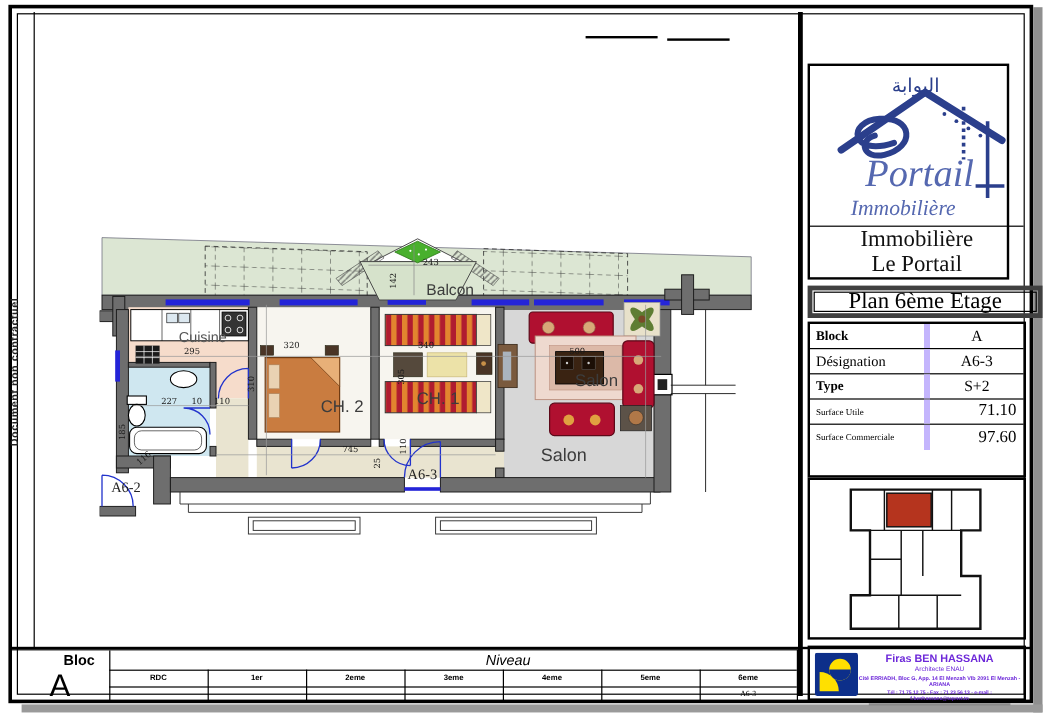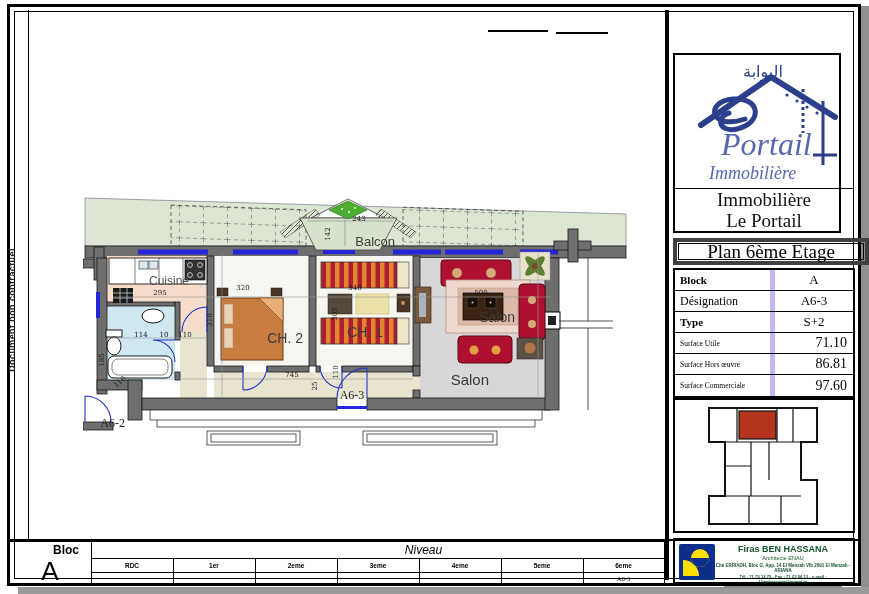--- a/index.html
+++ b/index.html
@@ -35,21 +35,21 @@
   .spec-label{border-right:5px solid #c4b5fd;display:flex;align-items:center;padding-left:5px;
               font-family:"Liberation Serif",serif;color:#000;}
   .spec-value{display:flex;align-items:center;justify-content:center;font-family:"Liberation Serif",serif;}
   .spec-row.big .spec-label{font-size:11px;font-weight:bold;}
   .spec-row.mid .spec-label{font-size:12px;}
   .spec-row.small .spec-label{font-size:7.5px;}
   .spec-row.small .spec-value{justify-content:flex-end;padding-right:6px;font-size:14px;}
   .spec-row.big .spec-value,.spec-row.mid .spec-value{font-size:13px;}
   .keyplan-box{left:673px;top:398px;width:182px;height:135px;border:2px solid #000;box-sizing:border-box;}
   .arch-box{left:673px;top:538px;width:182px;height:46px;border:2px solid #000;box-sizing:border-box;}
-  .arch-text{position:absolute;left:40px;top:4px;width:136px;text-align:center;color:#14532d;}
+  .arch-text{position:absolute;left:40px;top:4px;width:136px;text-align:center;color:#6d28d9;}
   .arch-name{font:bold 9px "Liberation Sans",sans-serif;}
   .arch-role{font:5.5px "Liberation Sans",sans-serif;margin-top:1px;}
   .arch-addr{font:bold 4.5px "Liberation Sans",sans-serif;margin-top:2px;}
   .arch-contact{font:bold 4.2px "Liberation Sans",sans-serif;margin-top:1px;}
   .fine-print{margin:2px auto 0;width:118px;height:2px;background:#8a8a8a;}
   
   .ft-cell{position:absolute;display:flex;align-items:center;justify-content:center;color:#000;}
   .ft-head{font:bold 6.5px "Liberation Sans",sans-serif;}
   .ft-val{font:6.5px "Liberation Serif",serif;}
 </style>
@@ -261,33 +261,33 @@
     </svg>
 
     
     <span class="room-label" style="left:252px;top:46px;width:60px;font-size:13px;">Balcon</span>
     <span class="room-label" style="left:50px;top:86px;width:56px;font-size:12px;color:#555;">Cuisine</span>
     <span class="room-label" style="left:160px;top:142px;width:60px;font-size:14px;">CH. 2</span>
     <span class="room-label" style="left:240px;top:136px;width:60px;font-size:14px;">CH. 1</span>
     <span class="room-label" style="left:378px;top:121px;width:54px;font-size:14px;">Salon</span>
     <span class="room-label" style="left:350px;top:183px;width:56px;font-size:15px;">Salon</span>
     <span class="unit-label" style="left:247px;top:200px;width:44px;font-size:12px;">A6-3</span>
-    <span class="unit-label" style="left:2px;top:228px;width:40px;font-size:12px;text-align:right;">A6-2</span>
+    <span class="unit-label" style="left:2px;top:211px;width:40px;font-size:12px;">A6-2</span>
 
     
     <span class="dim" style="left:261px;top:27px;">243</span>
     <span class="dim" style="left:230px;top:42px;transform:rotate(-90deg);">142</span>
     <span class="dim" style="left:62px;top:101px;">295</span>
     <span class="dim" style="left:145px;top:96px;">320</span>
     <span class="dim" style="left:112px;top:128px;transform:rotate(-90deg);">310</span>
     <span class="dim" style="left:257px;top:96px;">340</span>
     <span class="dim" style="left:237px;top:122px;transform:rotate(-90deg);">305</span>
     <span class="dim" style="left:383px;top:101px;">500</span>
     <span class="dim" style="left:194px;top:183px;">745</span>
-    <span class="dim" style="left:43px;top:143px;">114</span>
+    <span class="dim" style="left:43px;top:143px;">227</span>
     <span class="dim" style="left:74px;top:143px;width:14px;">10</span>
     <span class="dim" style="left:90px;top:143px;width:24px;">110</span>
     <span class="dim" style="left:4px;top:168px;transform:rotate(-90deg);">185</span>
     <span class="dim" style="left:22px;top:190px;transform:rotate(-40deg);">116</span>
     <span class="dim" style="left:238px;top:180px;transform:rotate(-90deg);">110</span>
     <span class="dim" style="left:225px;top:194px;width:14px;transform:rotate(-90deg);">25</span>
   </div>
 
   <div class="abs logo-box">
     <svg width="178" height="132" viewBox="0 0 178 132">
@@ -324,24 +324,20 @@
     </div>
     <div class="spec-row big">
       <div class="spec-label">Type</div>
       <div class="spec-value">S+2</div>
     </div>
     <div class="spec-row small">
       <div class="spec-label">Surface Utile</div>
       <div class="spec-value">71.10</div>
     </div>
     <div class="spec-row small">
-      <div class="spec-label">Surface Hors œuvre</div>
-      <div class="spec-value">86.81</div>
-    </div>
-    <div class="spec-row small">
       <div class="spec-label">Surface Commerciale</div>
       <div class="spec-value">97.60</div>
     </div>
   </div>
 
   <div class="abs keyplan-box">
     <svg width="178" height="131" viewBox="0 0 150 131">
       <path d="M20,8 H128 V42 H112 V80 H128 V124 H20 V96 H36 V42 H20 Z" fill="#fff" stroke="#111" stroke-width="2"></path>
       <path d="M20,42 H112 M48,8 V42 M88,8 V42 M104,8 V42 M36,42 V96 M62,42 V96 M36,66 H62 M80,42 V80 M36,96 H112 M60,96 V124 M92,96 V124" fill="none" stroke="#111" stroke-width="1.2"></path>
       <rect x="50" y="11" width="37" height="28" fill="#b5341e" stroke="#111" stroke-width="1.2"></rect>

